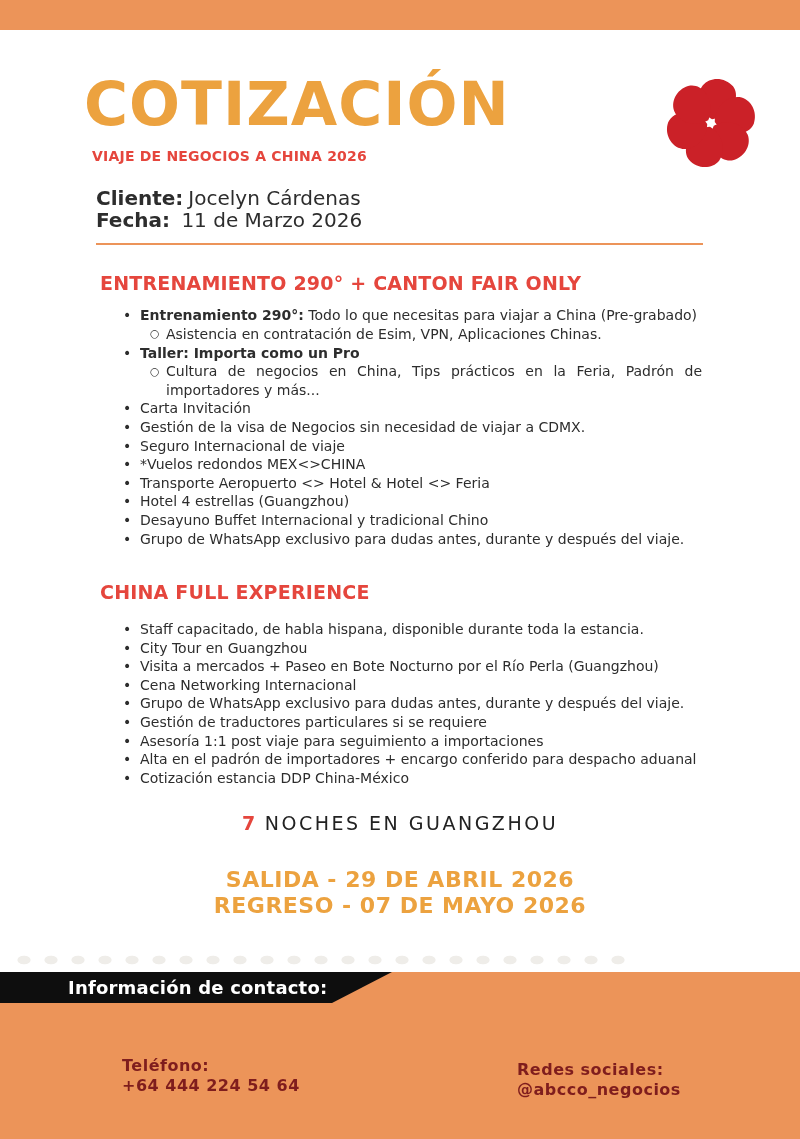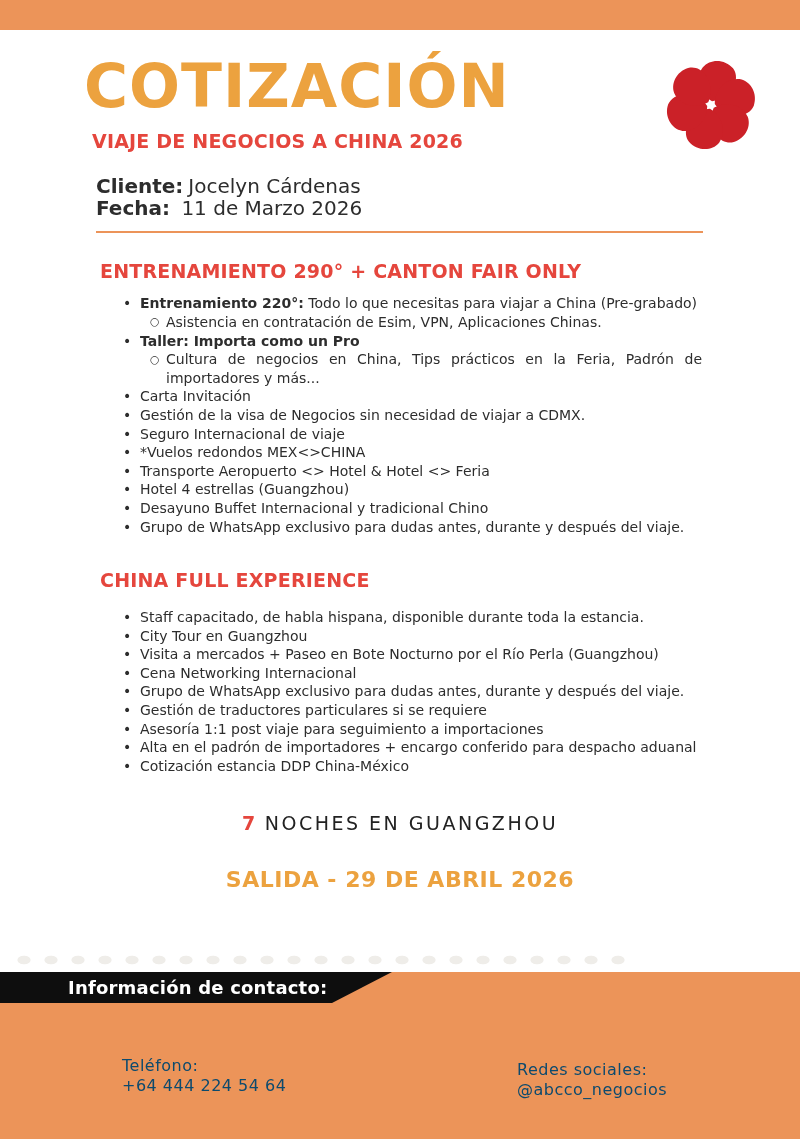--- a/index.html
+++ b/index.html
@@ -4,30 +4,30 @@
 <style>
   html,body { margin:0; padding:0; background:#888; }
   .page {
     position:relative; width:800px; height:1139px; margin:0 auto;
     background:#ffffff; overflow:hidden;
     font-family:"DejaVu Sans","Liberation Sans",sans-serif;
     color:var(--text-dark,#2d2d2d);
   }
   .topbar { position:absolute; top:0; left:0; width:800px; height:30px; background:var(--accent-orange,#ec9459); }
 
-  .content { position:absolute; top:30px; left:0; width:800px; }
+  .content { position:absolute; top:48px; left:0; width:800px; }
 
   .doc-title {
     margin:25px 0 0 84px; font-size:60px; line-height:1.04; font-weight:bold;
     letter-spacing:1px; color:var(--title-gold,#eca23f);
   }
   .logo { position:absolute; top:26px; left:662px; width:98px; height:98px; }
 
   .doc-subtitle {
-    margin:13px 0 0 92px; font-size:19px; font-weight:bold;
+    margin:13px 0 0 92px; font-size:14px; font-weight:bold;
     color:var(--heading-red,#e5463d); letter-spacing:0.2px;
   }
 
   .meta { margin:23px 0 0 96px; font-size:20px; line-height:22px; }
   .meta b { margin-right:5px; }
 
   .rule { margin:12px 96px 0 96px; border:none; border-top:2px solid var(--accent-orange,#ec9459); width:607px; }
 
   .section-heading {
     margin:27px 0 0 100px; font-size:19px; font-weight:bold;
@@ -54,21 +54,21 @@
   }
 
   .footer { position:absolute; top:972px; left:0; width:800px; height:190px; background:var(--accent-orange,#ec9459); }
   .banner {
     position:absolute; top:0; left:0; width:392px; height:31px;
     background:var(--banner-black,#0e0e0e);
     clip-path:polygon(0 0, 100% 0, calc(100% - 60px) 100%, 0 100%);
     display:flex; align-items:center;
   }
   .banner-text { padding-left:68px; color:#fff; font-size:18px; font-weight:bold; letter-spacing:0.2px; }
-  .contact-col { position:absolute; color:#0c4a6e; font-weight:normal; font-size:16px; line-height:20px; letter-spacing:0.5px; }
+  .contact-col { position:absolute; color:#7f1d1d; font-weight:bold; font-size:16px; line-height:20px; letter-spacing:0.5px; }
   .contact-phone { left:122px; top:84px; }
   .contact-social { left:517px; top:88px; }
 </style>
 </head>
 <body>
 
 <div class="page">
 
   <div class="topbar"></div>
 
@@ -91,21 +91,21 @@
 
     <div class="meta">
       <div><b>Cliente:</b><span>Jocelyn Cárdenas</span></div>
       <div><b>Fecha:</b> <span>11 de Marzo 2026</span></div>
     </div>
 
     <hr class="rule">
 
     <h2 class="section-heading">ENTRENAMIENTO 290° + CANTON FAIR ONLY</h2>
     <ul class="items">
-        <li class="lvl1"><span class="marker">•</span><span class="item-text"><b>Entrenamiento 220°:</b> Todo lo que necesitas para viajar a China (Pre-grabado)</span></li>
+        <li class="lvl1"><span class="marker">•</span><span class="item-text"><b>Entrenamiento 290°:</b> Todo lo que necesitas para viajar a China (Pre-grabado)</span></li>
         <li class="lvl2"><span class="marker">○</span><span class="item-text">Asistencia en contratación de Esim, VPN, Aplicaciones Chinas.</span></li>
         <li class="lvl1"><span class="marker">•</span><span class="item-text"><b>Taller: Importa como un Pro</b></span></li>
         <li class="lvl2 justify">
           <span class="marker">○</span>
           <span class="item-text">Cultura de negocios en China, Tips prácticos en la Feria, Padrón de importadores y más...</span>
         </li>
         <li class="lvl1"><span class="marker">•</span><span class="item-text">Carta Invitación</span></li>
         <li class="lvl1"><span class="marker">•</span><span class="item-text">Gestión de la visa de Negocios sin necesidad de viajar a CDMX.</span></li>
         <li class="lvl1"><span class="marker">•</span><span class="item-text">Seguro Internacional de viaje</span></li>
         <li class="lvl1"><span class="marker">•</span><span class="item-text">*Vuelos redondos MEX&lt;&gt;CHINA</span></li>
@@ -130,20 +130,21 @@
         </li>
         <li class="lvl1"><span class="marker">•</span><span class="item-text">Cotización estancia DDP China-México</span></li>
       </ul>
 
   </div>
 
   <div class="summary">
     <div class="nights"><b>7</b><span> NOCHES EN GUANGZHOU</span></div>
     <div class="dates">
       <div>SALIDA - 29 DE ABRIL 2026</div>
+      <div>REGRESO - 07 DE MAYO 2026</div>
     </div>
   </div>
 
   <div class="deco-pattern"></div>
 
   <div class="footer">
     <div class="banner">
       <span class="banner-text">Información de contacto:</span>
     </div>
     <div class="contact-col contact-phone">

